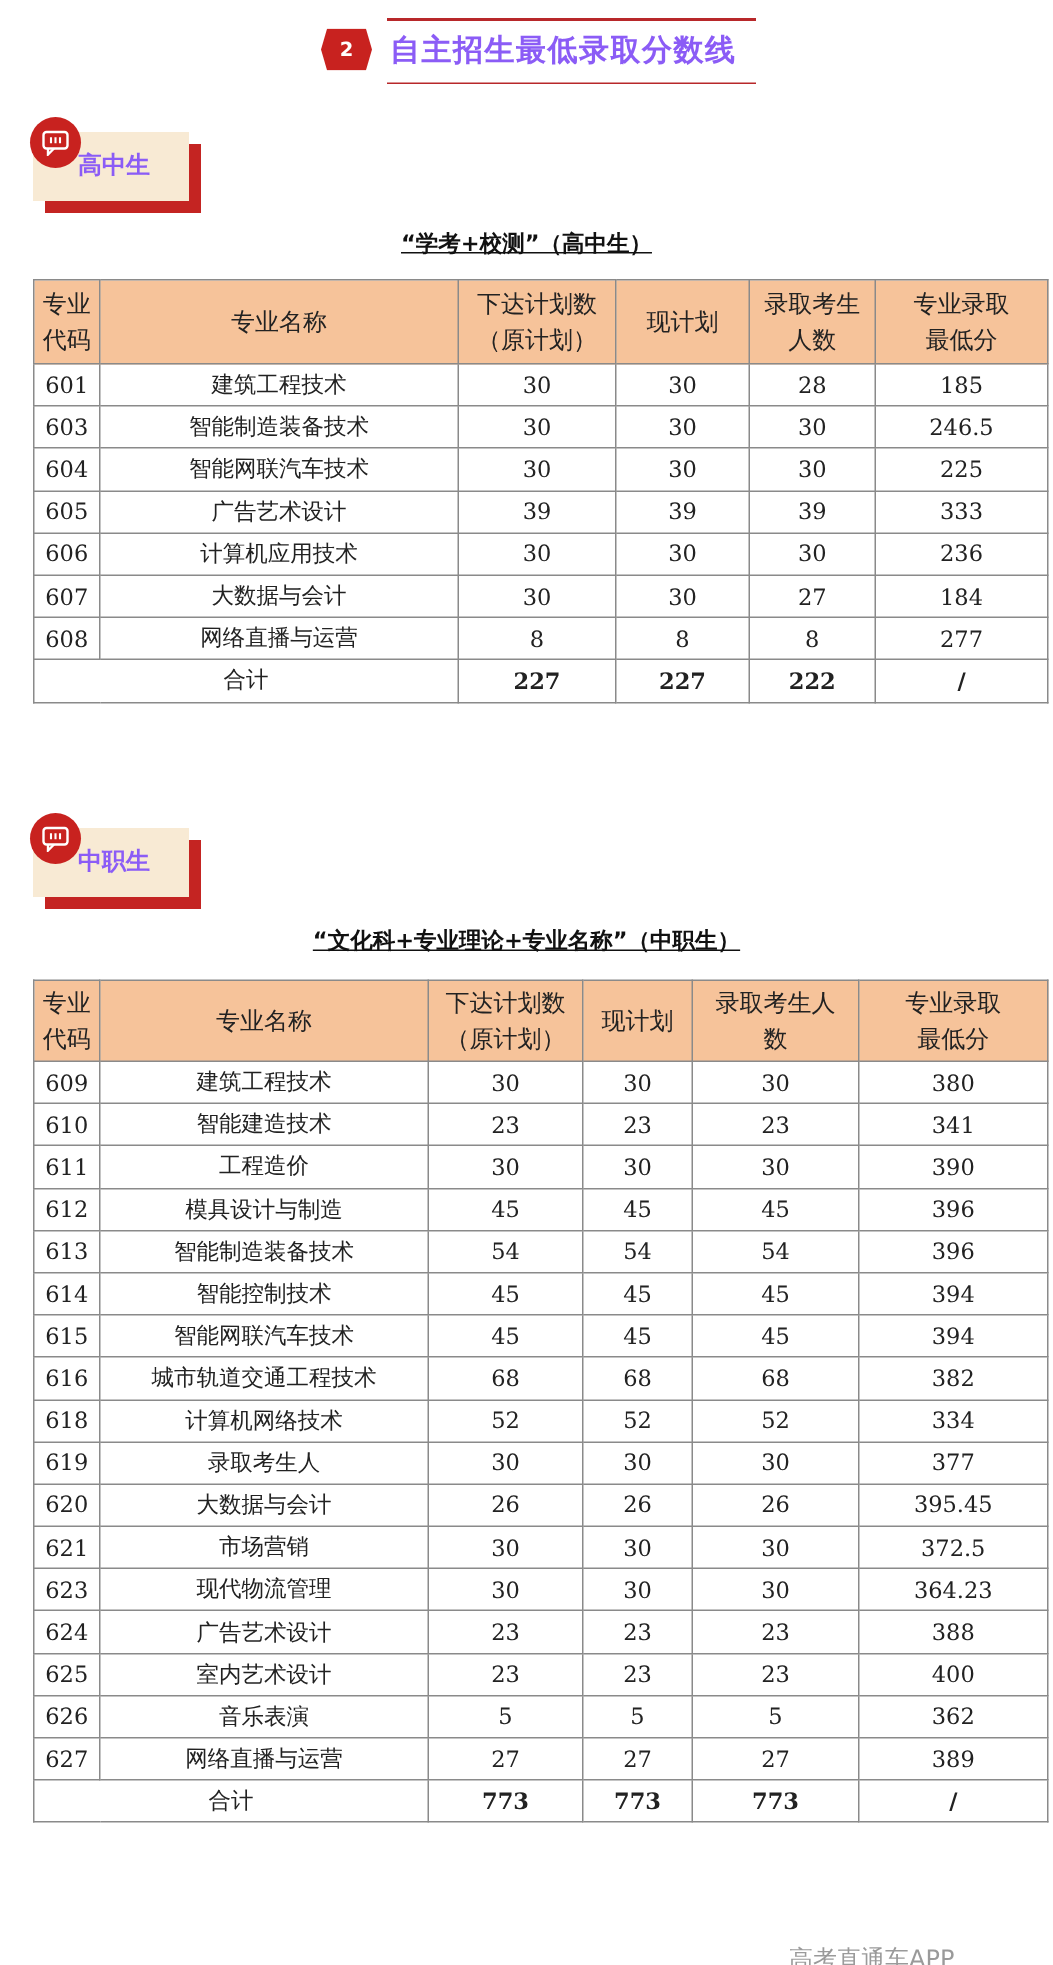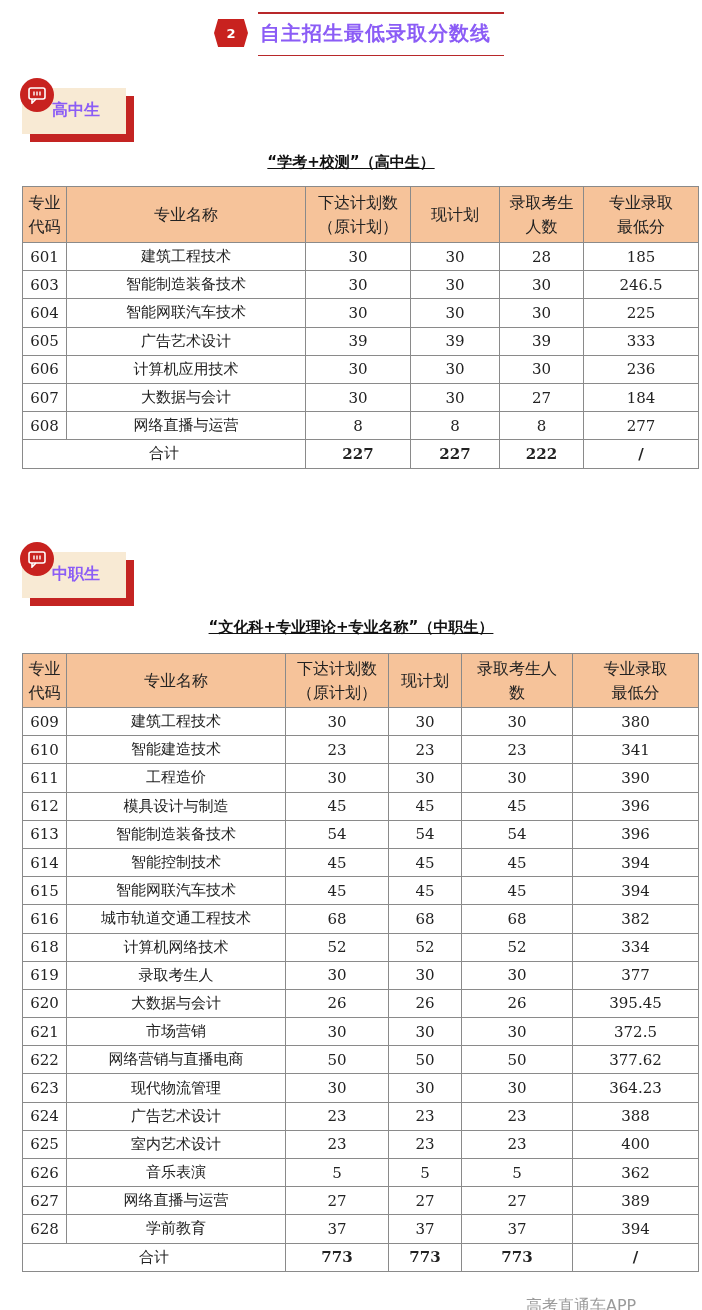--- a/index.html
+++ b/index.html
@@ -301,28 +301,20 @@
       </tr>
       <tr>
         <td>621</td>
         <td>市场营销</td>
         <td>30</td>
         <td>30</td>
         <td>30</td>
         <td>372.5</td>
       </tr>
       <tr>
-        <td>622</td>
-        <td>网络营销与直播电商</td>
-        <td>50</td>
-        <td>50</td>
-        <td>50</td>
-        <td>377.62</td>
-      </tr>
-      <tr>
         <td>623</td>
         <td>现代物流管理</td>
         <td>30</td>
         <td>30</td>
         <td>30</td>
         <td>364.23</td>
       </tr>
       <tr>
         <td>624</td>
         <td>广告艺术设计</td>
@@ -348,28 +340,20 @@
         <td>362</td>
       </tr>
       <tr>
         <td>627</td>
         <td>网络直播与运营</td>
         <td>27</td>
         <td>27</td>
         <td>27</td>
         <td>389</td>
       </tr>
-      <tr>
-        <td>628</td>
-        <td>学前教育</td>
-        <td>37</td>
-        <td>37</td>
-        <td>37</td>
-        <td>394</td>
-      </tr>
       <tr class="total">
         <td colspan="2" class="total-label">合计</td>
         <td>773</td>
         <td>773</td>
         <td>773</td>
         <td>/</td>
       </tr>
     </tbody>
 </table>
 

